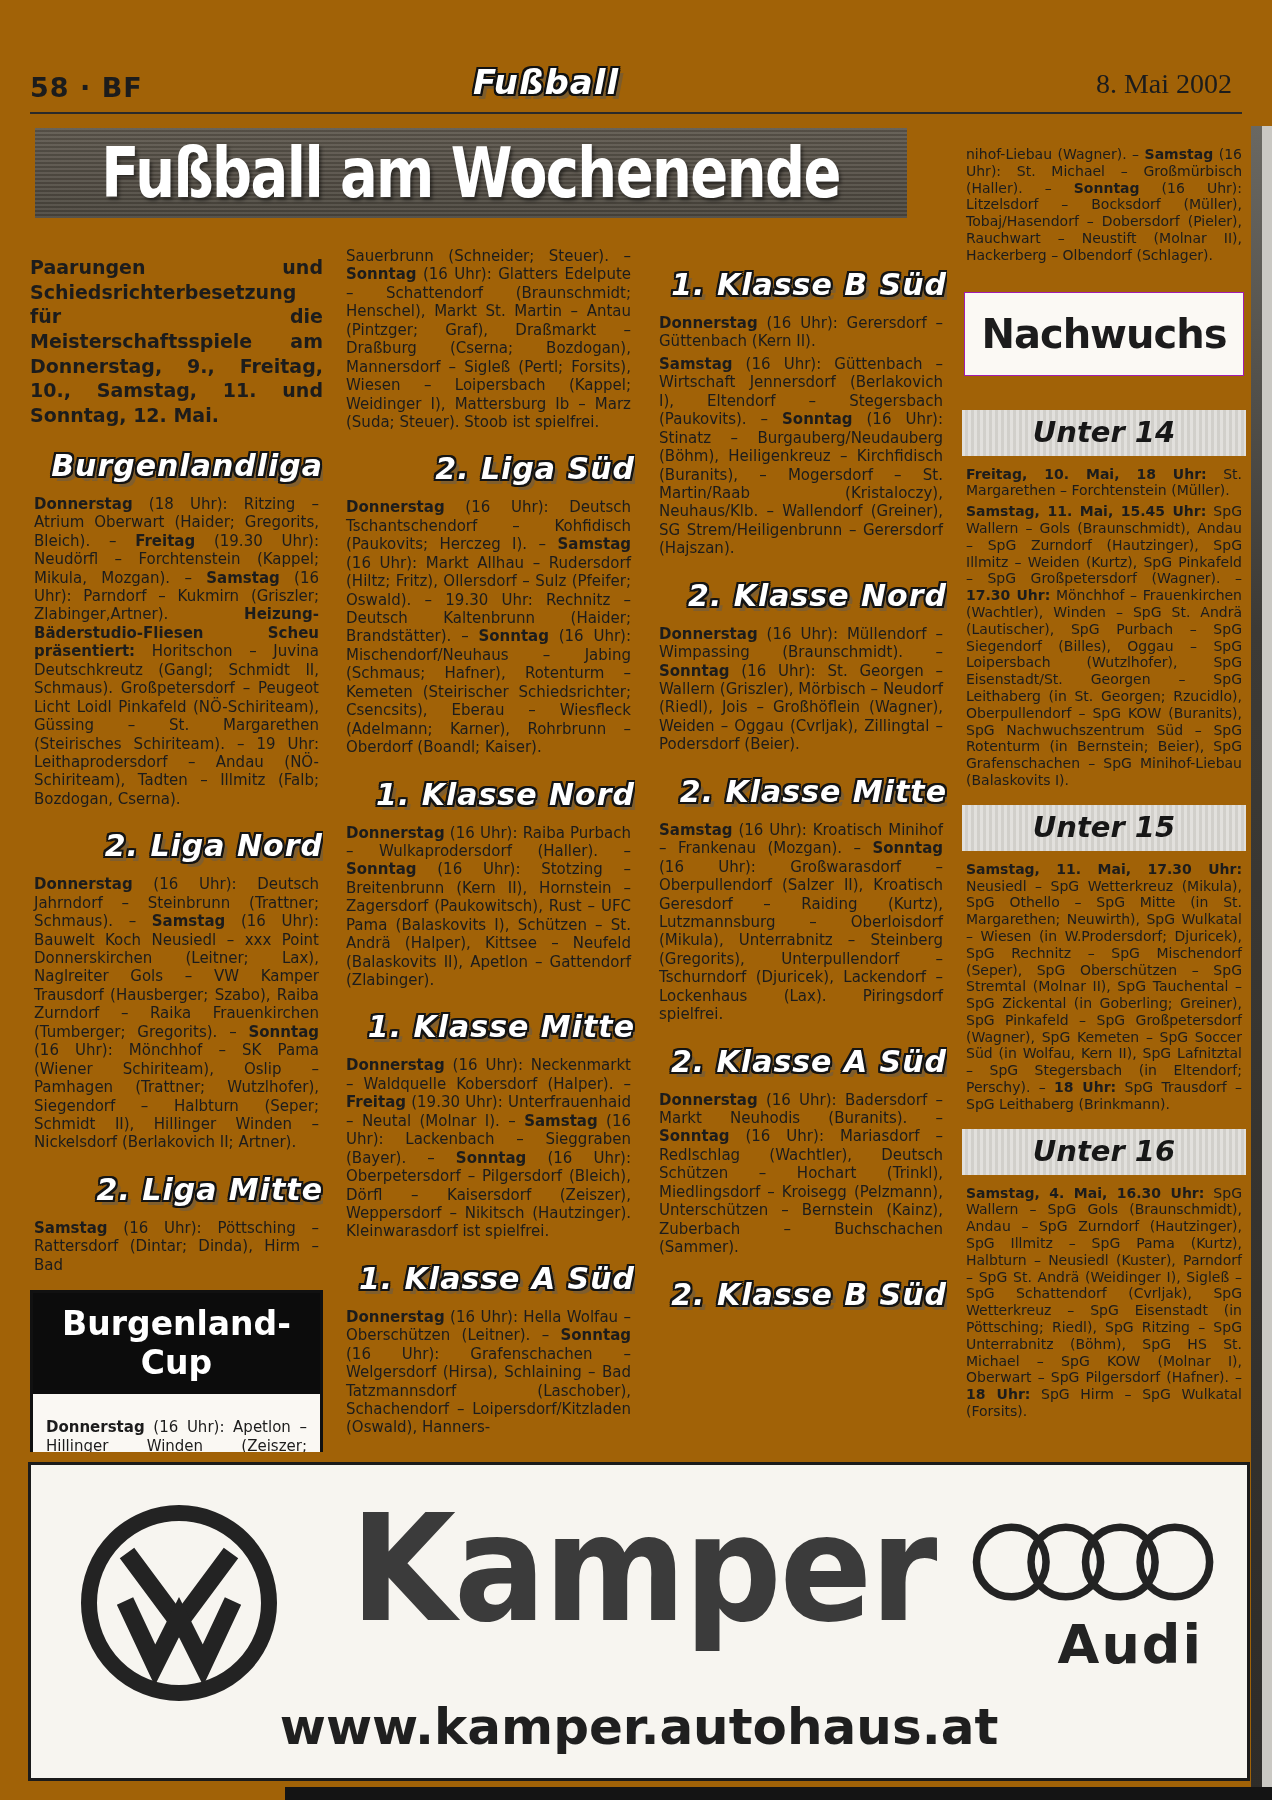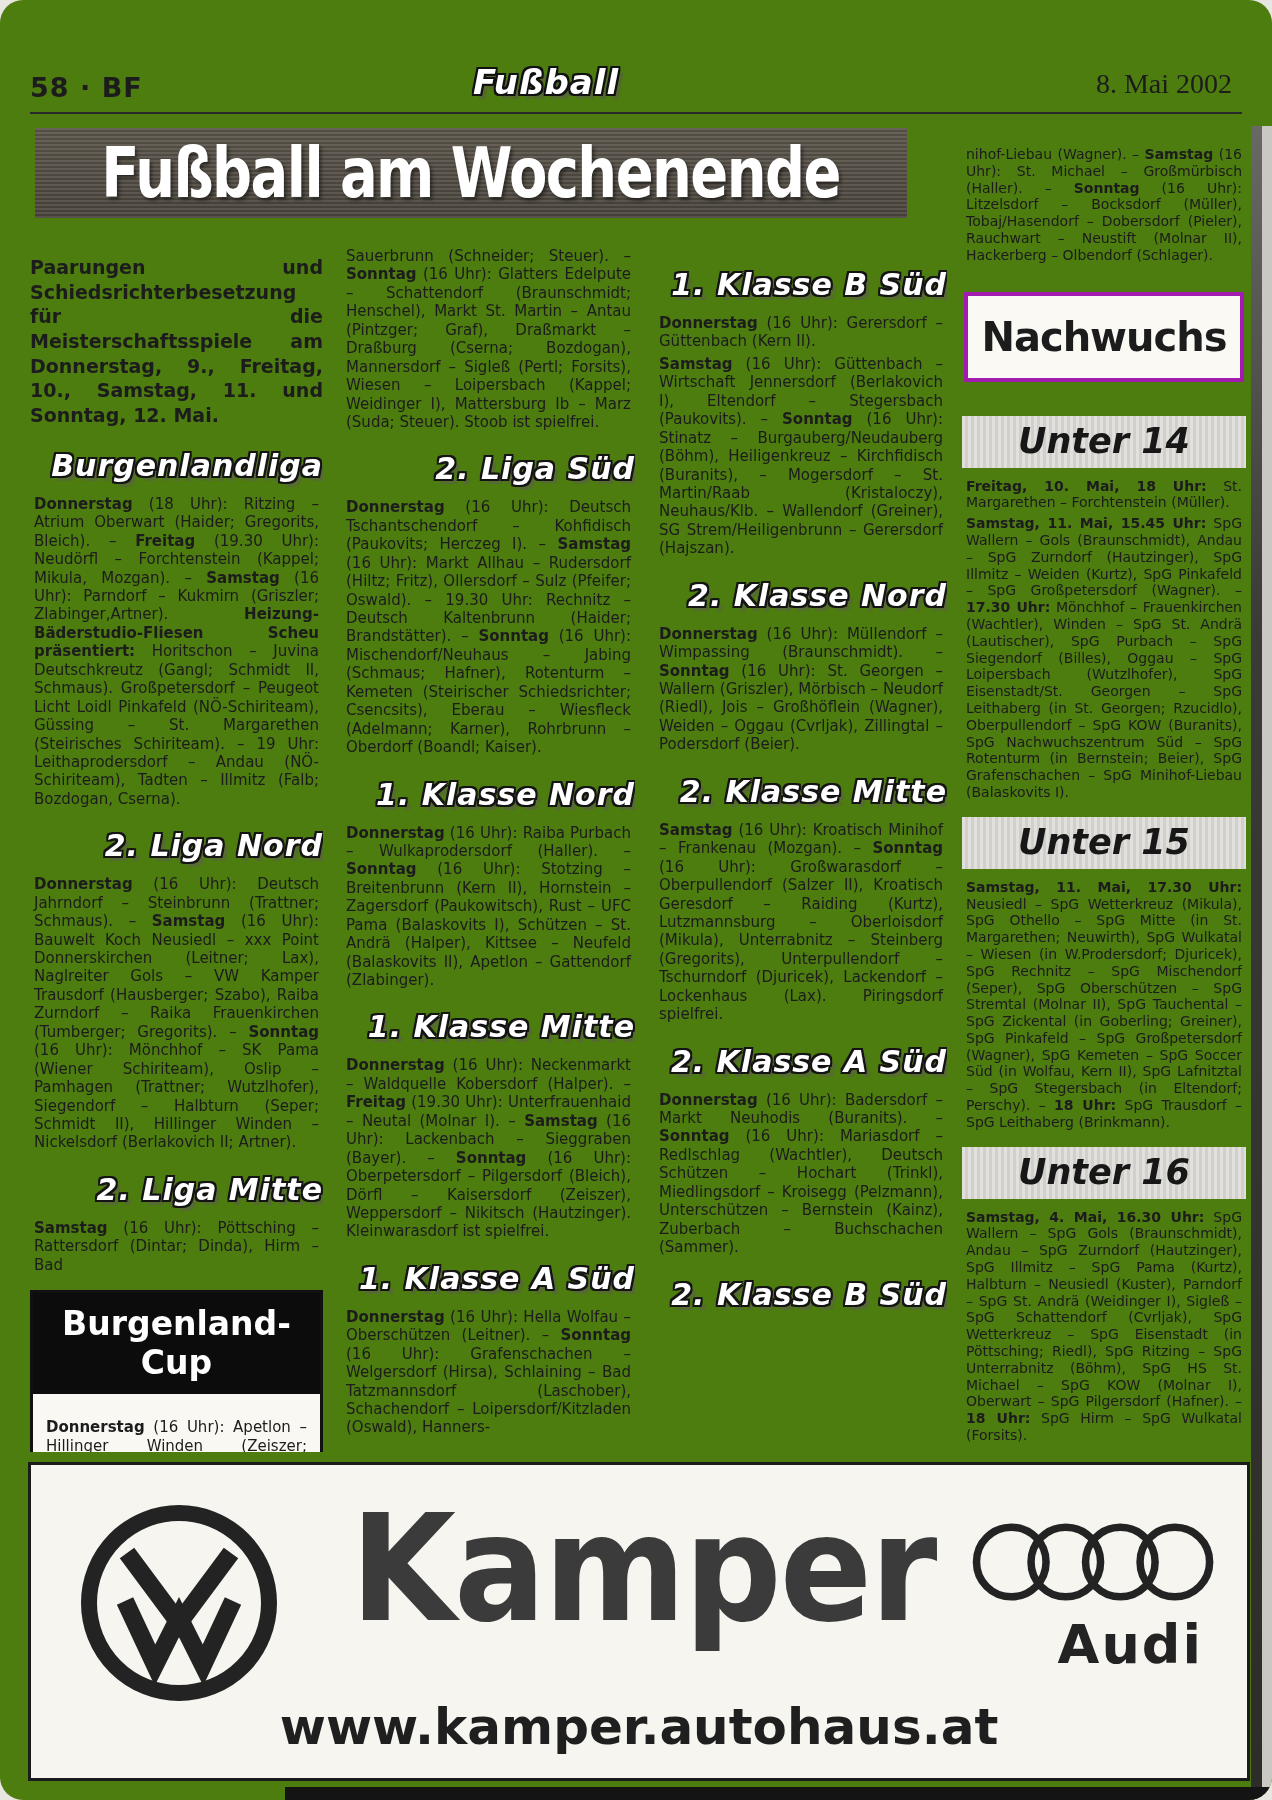--- a/index.html
+++ b/index.html
@@ -1,17 +1,17 @@
 <!DOCTYPE html>
 <html lang="de"><head>
 <meta charset="utf-8">
 <style>
   html,body{margin:0;padding:0;background:#e8e6e1;}
-  .page{position:relative;width:1272px;height:1800px;background:#4d7c0f;
-        font-family:"DejaVu Sans",sans-serif;color:#1c1c1c;overflow:hidden;margin:0 auto;border-radius:23px;}
+  .page{position:relative;width:1272px;height:1800px;background:#a16207;
+        font-family:"DejaVu Sans",sans-serif;color:#1c1c1c;overflow:hidden;margin:0 auto;}
 
   
   .ph-num{position:absolute;left:30px;top:72px;font-size:27px;font-weight:bold;letter-spacing:1px;}
   .ph-section{position:absolute;left:0;right:180px;top:62px;text-align:center;
         font-size:34px;font-weight:bold;font-style:italic;color:#fff;letter-spacing:1px;
         text-shadow:-2px -2px 0 #111,2px -2px 0 #111,-2px 2px 0 #111,2px 2px 0 #111,
                     -2px 0 0 #111,2px 0 0 #111,0 -2px 0 #111,0 2px 0 #111,5px 5px 0 rgba(90,85,80,.5);}
   .ph-date{position:absolute;right:40px;top:68px;font-family:"Liberation Serif","DejaVu Serif",serif;font-size:28px;}
   .ph-rule{position:absolute;left:30px;top:112px;width:1212px;height:2px;background:#2a2a2a;}
 
@@ -43,27 +43,27 @@
                     5px 5px 0 rgba(95,90,84,.5);}
 
   
   .cupbox{border:3px solid #111;margin-top:16px;background:#faf8f3;}
   .cup-title{background:#0c0c0c;color:#fff;font-weight:bold;font-size:33px;text-align:center;
         padding:11px 0 12px;letter-spacing:0;}
   .cup-body{padding:24px 13px 20px;}
   .cup-body .body-p{margin:0;}
 
   
-  .namebox{border:4px solid #a21caf;background:#fbf9f4;text-align:center;font-weight:bold;
+  .namebox{border:1px solid #a21caf;background:#fbf9f4;text-align:center;font-weight:bold;
         font-size:40px;padding:18px 0;margin:28px 2px 34px;letter-spacing:-1px;}
 
   
   .graybar{background:#d8d6d1;
         background-image:repeating-linear-gradient(90deg, rgba(255,255,255,.25) 0 3px, rgba(0,0,0,.03) 3px 6px);
-        text-align:center;font-weight:bold;font-style:italic;font-size:35px;color:#171717;
+        text-align:center;font-weight:bold;font-style:italic;font-size:29px;color:#171717;
         padding:5px 0 7px;margin:16px 0 10px;}
 
   
   .ad{position:absolute;left:28px;top:1462px;width:1216px;height:313px;border:3px solid #1b1b1b;background:#f7f5f0;}
   .vw{position:absolute;left:48px;top:38px;width:200px;height:200px;}
   .kamper{position:absolute;left:290px;top:18px;width:700px;text-align:center;
         font-size:148px;font-weight:bold;color:#3b3b3b;transform:scaleX(.92);transform-origin:left;
         letter-spacing:-2px;white-space:nowrap;}
   .audi-rings{position:absolute;right:28px;top:50px;width:250px;height:94px;}
   .audi-word{position:absolute;right:44px;top:148px;font-size:54px;font-weight:bold;color:#232323;letter-spacing:2px;}

